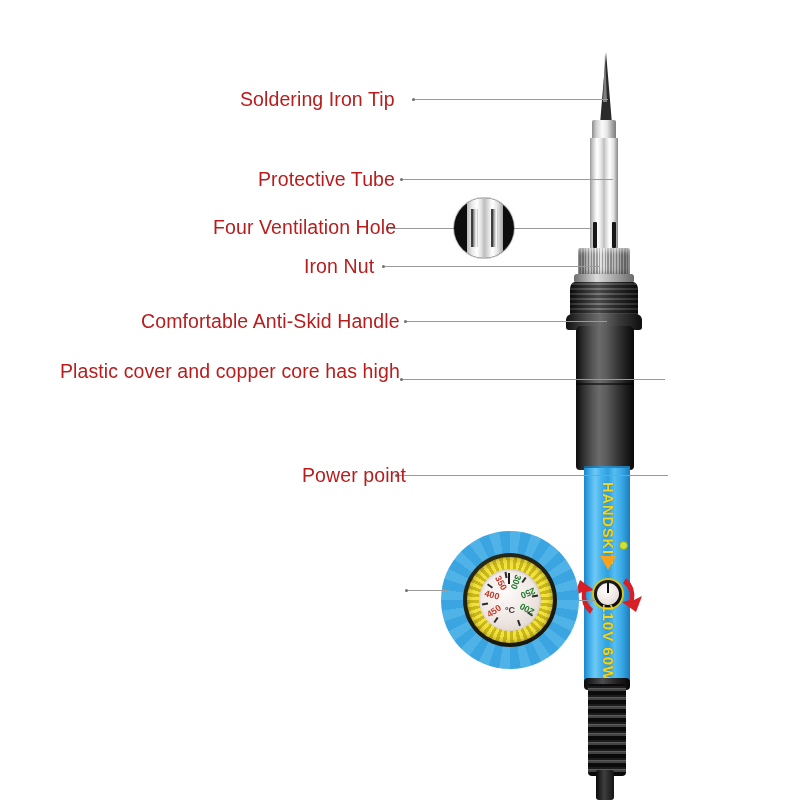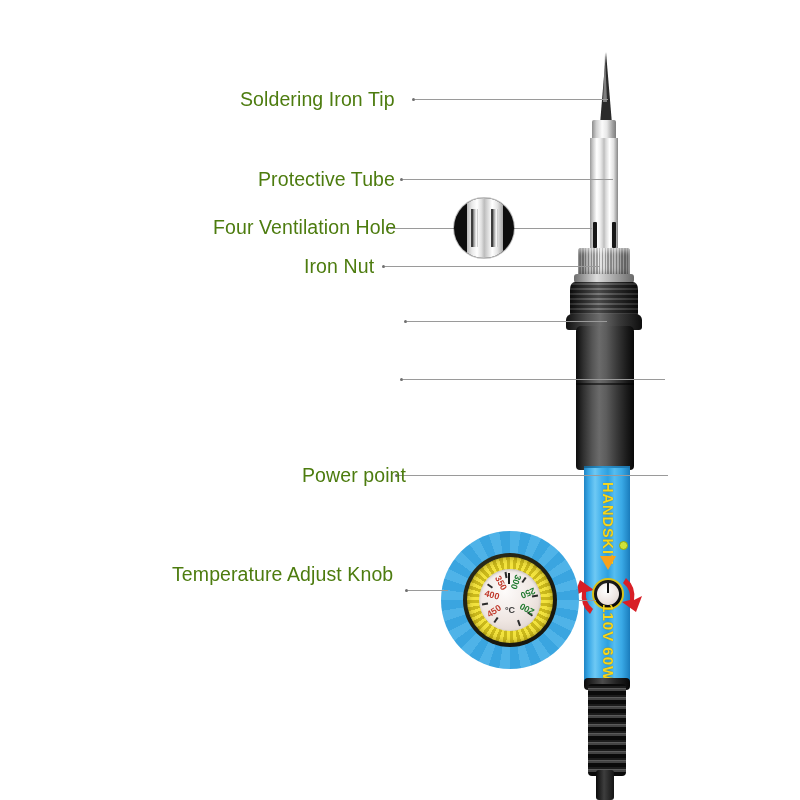--- a/index.html
+++ b/index.html
@@ -6,21 +6,21 @@
   html,body { width:800px; height:800px; background:#ffffff; overflow:hidden; }
   body { font-family:"Liberation Sans", sans-serif; color:#1b1b1b; position:relative; }
 
   #stage { position:absolute; left:0; top:0; width:800px; height:800px; }
 
   
   .label {
     position:absolute;
     font-size:19.5px;
     line-height:27px;
-    color:#4d7c0f;
+    color:#b91c1c;
     white-space:pre;
     letter-spacing:.1px;
   }
 
   
   .leader { position:absolute; height:1px; background:#9a9a9a; }
   .dot { position:absolute; width:3px; height:3px; border-radius:50%; background:#6f6f6f; }
 
   
   #tool { position:absolute; left:0; top:0; width:800px; height:800px; }
@@ -353,19 +353,20 @@
   <div class="leader" style="left:408px; top:590px; width:40px;"></div>
 
   <div class="label" style="left:240px; top:86px;">Soldering Iron Tip</div>
 
   <div class="label" style="left:258px; top:166px;">Protective Tube</div>
 
   <div class="label" style="left:213px; top:214px;">Four Ventilation Hole</div>
 
   <div class="label" style="left:304px; top:253px;">Iron Nut</div>
 
-
+  <div class="label" style="left:141px; top:308px;">Comfortable Anti-Skid Handle</div>
+
+  <div class="label" style="left:60px; top:358px;">Plastic cover and copper core has high</div>
 
   <div class="label" style="left:302px; top:462px;">Power point</div>
 
-  <div class="label" style="left:172px; top:561px;">Temperature Adjust Knob</div>
 
 </div>
 
 </body></html>

